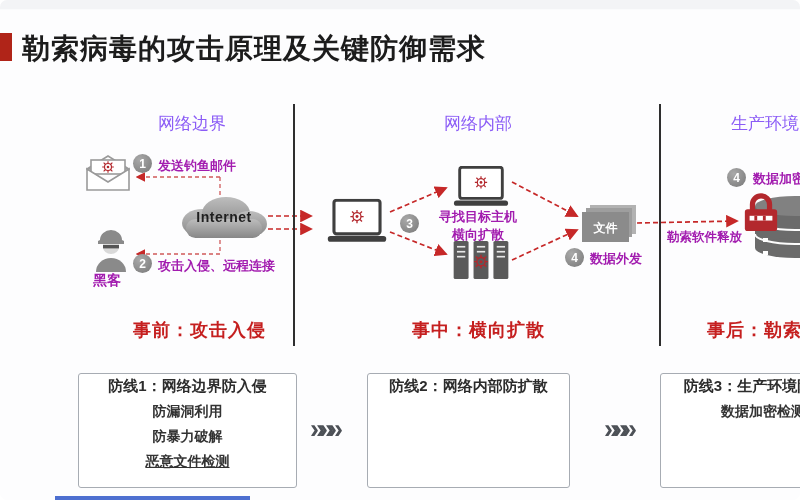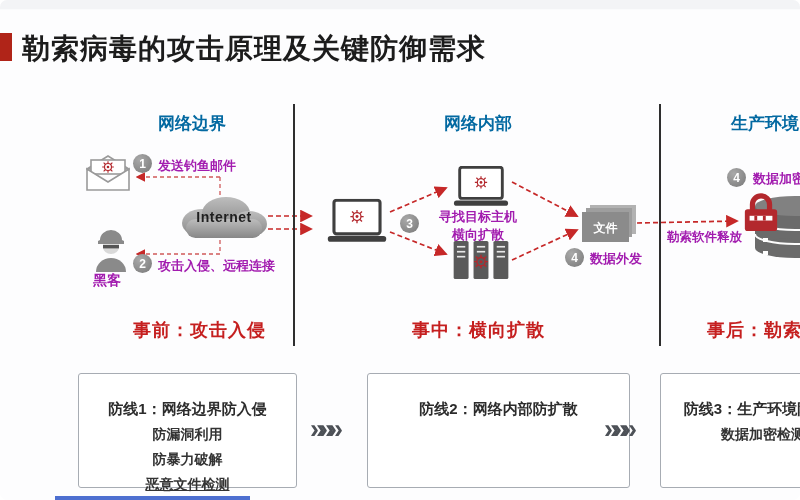--- a/index.html
+++ b/index.html
@@ -10,21 +10,21 @@
   .top-strip { position:absolute; left:0; top:0; width:800px; height:10px;
                background:#f3f4f6; border-bottom:1px solid #fafbfc; }
   .title-bullet { position:absolute; left:-6px; top:33px; width:18px; height:28px; background:#b02418; }
   .page-title { position:absolute; left:22px; top:30px; font-size:28px; font-weight:bold;
                 color:#1c1c1c; letter-spacing:1px; white-space:nowrap; }
 
   .divider { position:absolute; top:104px; width:2px; height:242px; background:#2e2e2e; }
   #divider-1 { left:293px; }
   #divider-2 { left:659px; }
 
-  .col-header { position:absolute; top:112px; font-size:17px; font-weight:bold; color:#0369a1;
+  .col-header { position:absolute; top:112px; font-size:17px; font-weight:normal; color:#8b5cf6;
                 white-space:nowrap; }
   #hdr-1 { left:158px; }
   #hdr-2 { left:444px; }
   #hdr-3 { left:731px; }
 
   .phase { position:absolute; top:318px; font-size:18px; font-weight:bold; color:#c51f1f;
            white-space:nowrap; letter-spacing:1px; }
   #phase-1 { left:133px; }
   #phase-2 { left:412px; }
   #phase-3 { left:707px; }
@@ -37,23 +37,23 @@
 
   .icon { position:absolute; }
   .cloud-label { position:absolute; left:178px; top:209px; width:92px; text-align:center;
                  font-size:14px; font-weight:bold; color:#1f1f1f; letter-spacing:.5px; }
   .filebox-label { position:absolute; left:582px; top:220px; width:47px; text-align:center;
                    font-size:12px; font-weight:bold; color:#fff; }
 
   svg.overlay { position:absolute; left:0; top:0; width:800px; height:500px; pointer-events:none; }
 
   .dbox { position:absolute; top:373px; height:115px; background:#fff;
-          border:1.6px solid #a7acb3; border-radius:3px; padding-top:26px; }
+          border:1.6px solid #a7acb3; border-radius:3px; padding-top:3px; }
   #dbox-1 { left:78px;  width:219px; }
-  #dbox-2 { left:367px; width:263px; }
+  #dbox-2 { left:367px; width:203px; }
   #dbox-3 { left:660px; width:206px; }
   .dbox-title { text-align:center; font-size:15px; font-weight:bold; color:#2c2c2c; white-space:nowrap; }
   .dbox-items { margin-top:7px; display:flex; flex-direction:column; gap:7px; align-items:center; }
   .dbox-item { font-size:14px; font-weight:bold; color:#333; white-space:nowrap; }
   .u { text-decoration:underline; }
 
   .chevrons { position:absolute; top:414px; font-size:27px; font-weight:bold; color:#4d5157;
               letter-spacing:-6px; }
   #chev-1 { left:310px; }
   #chev-2 { left:604px; }

